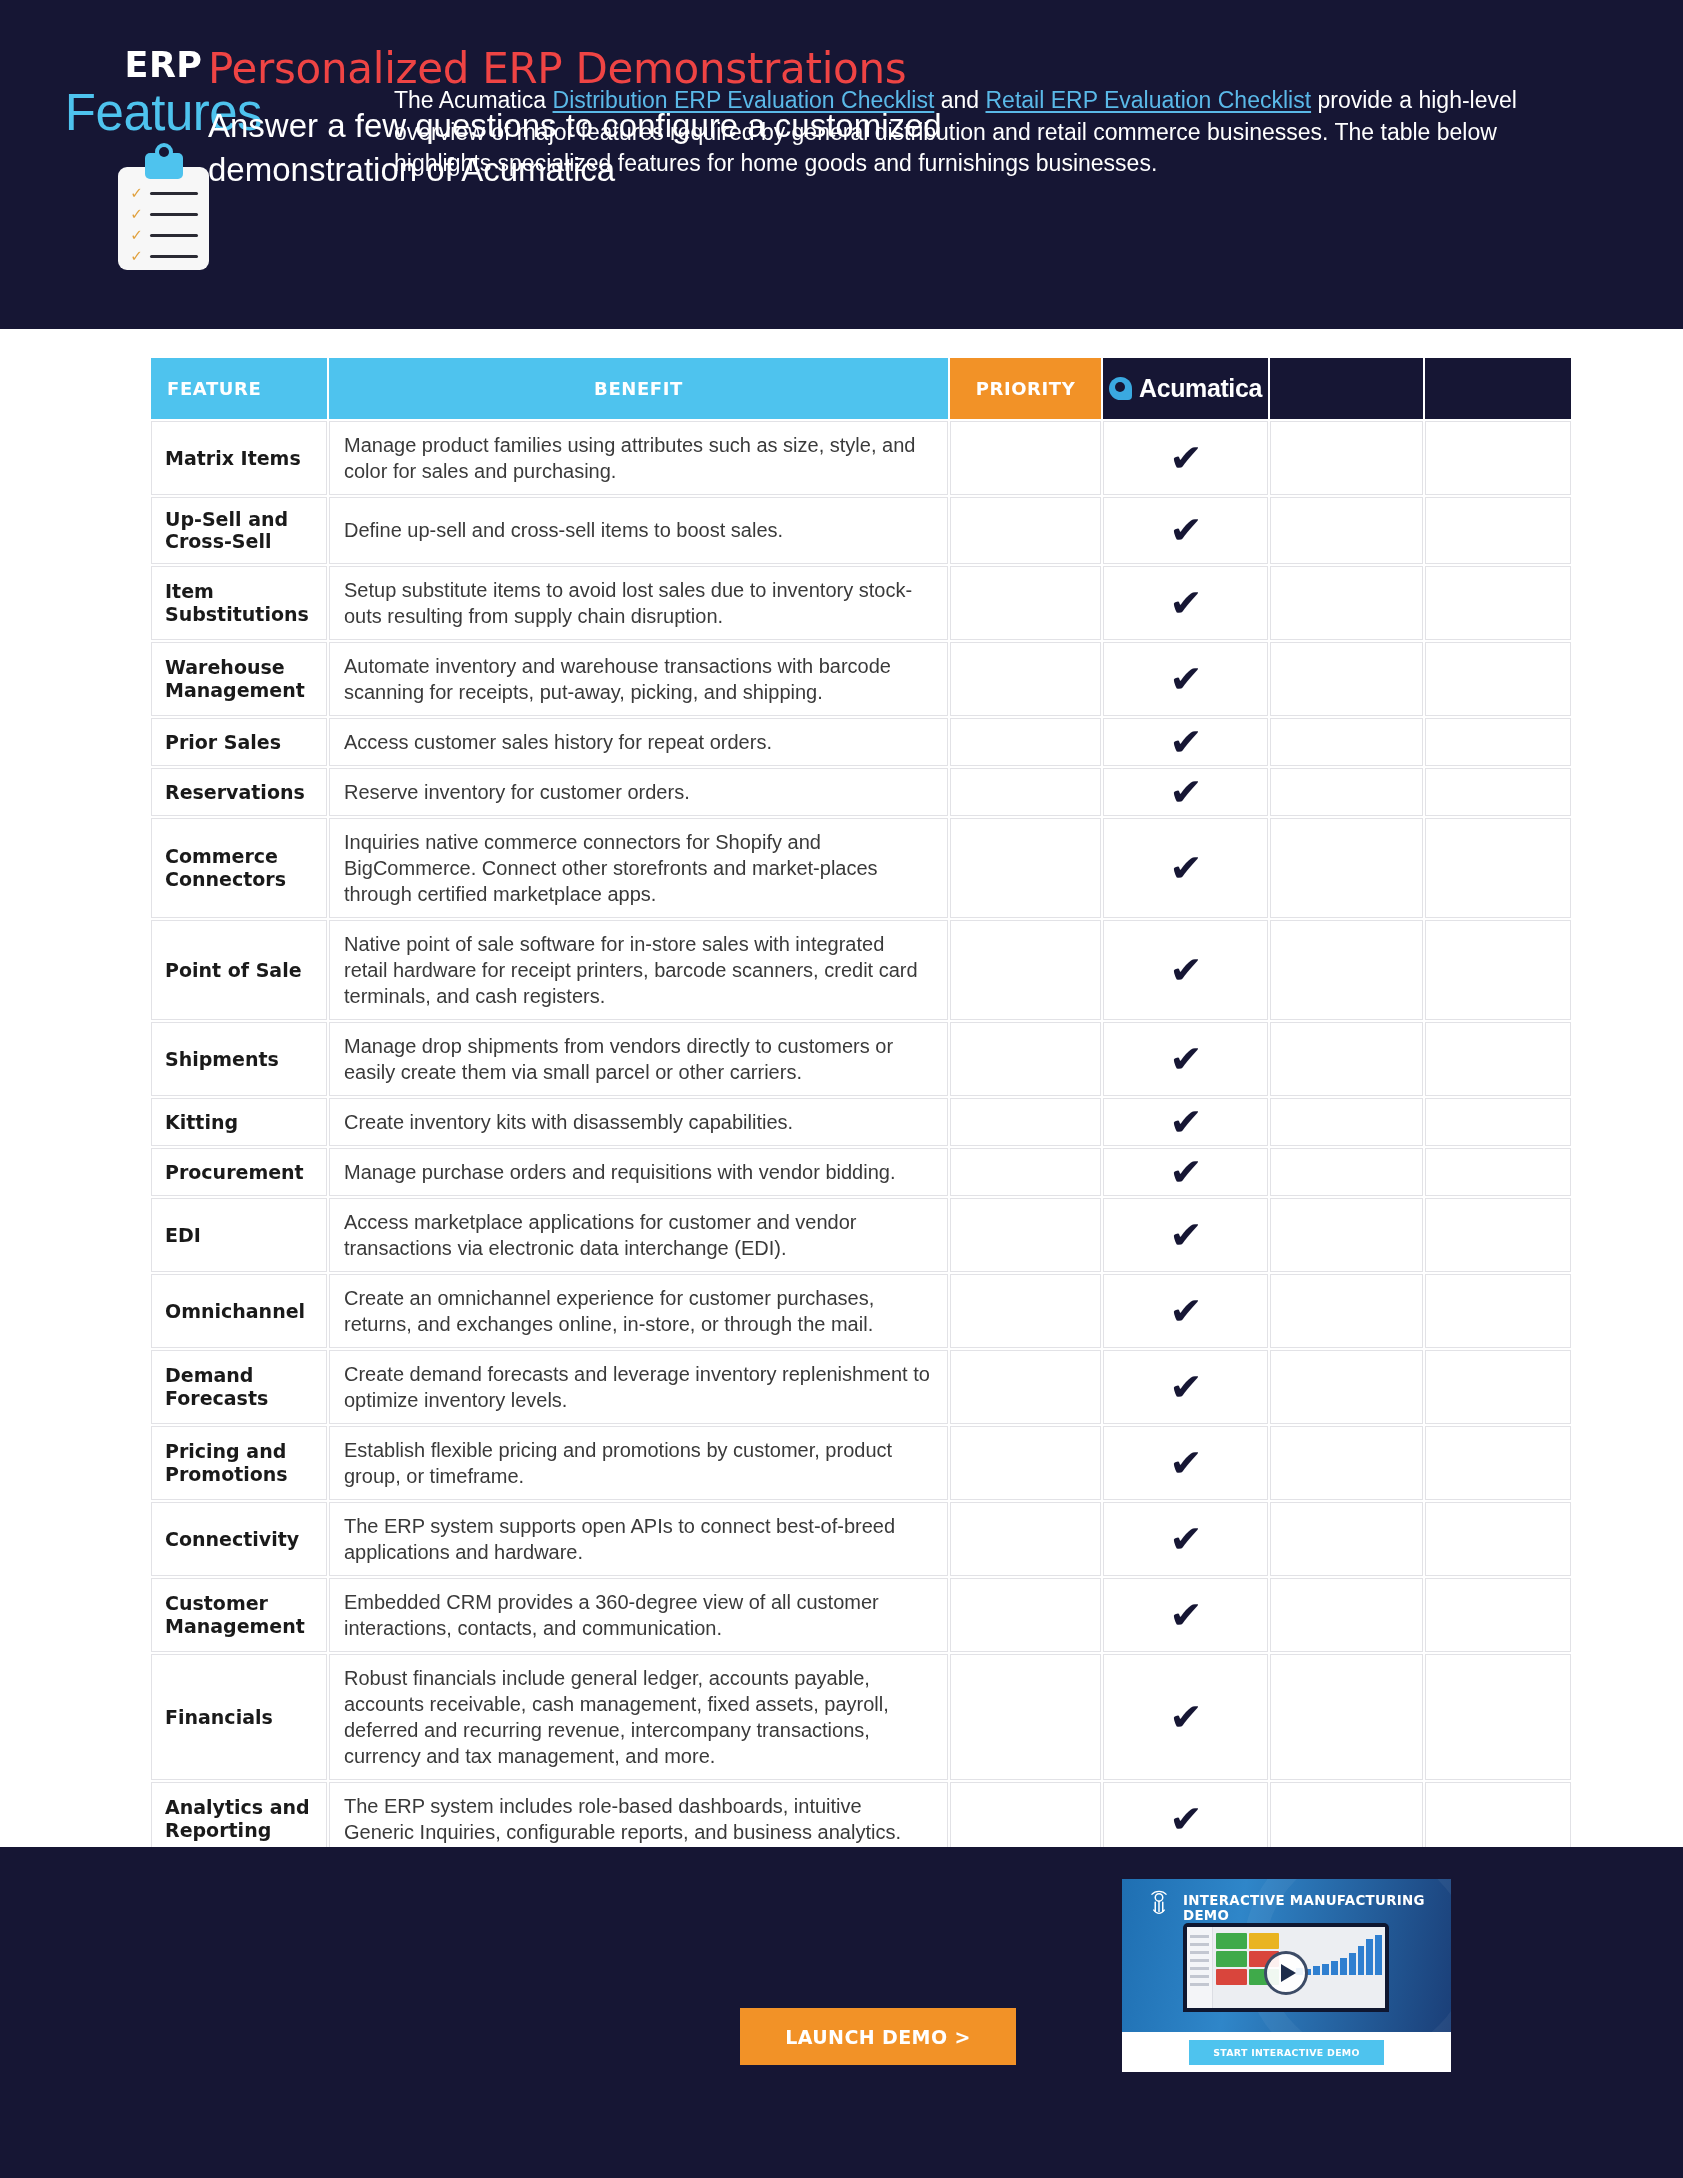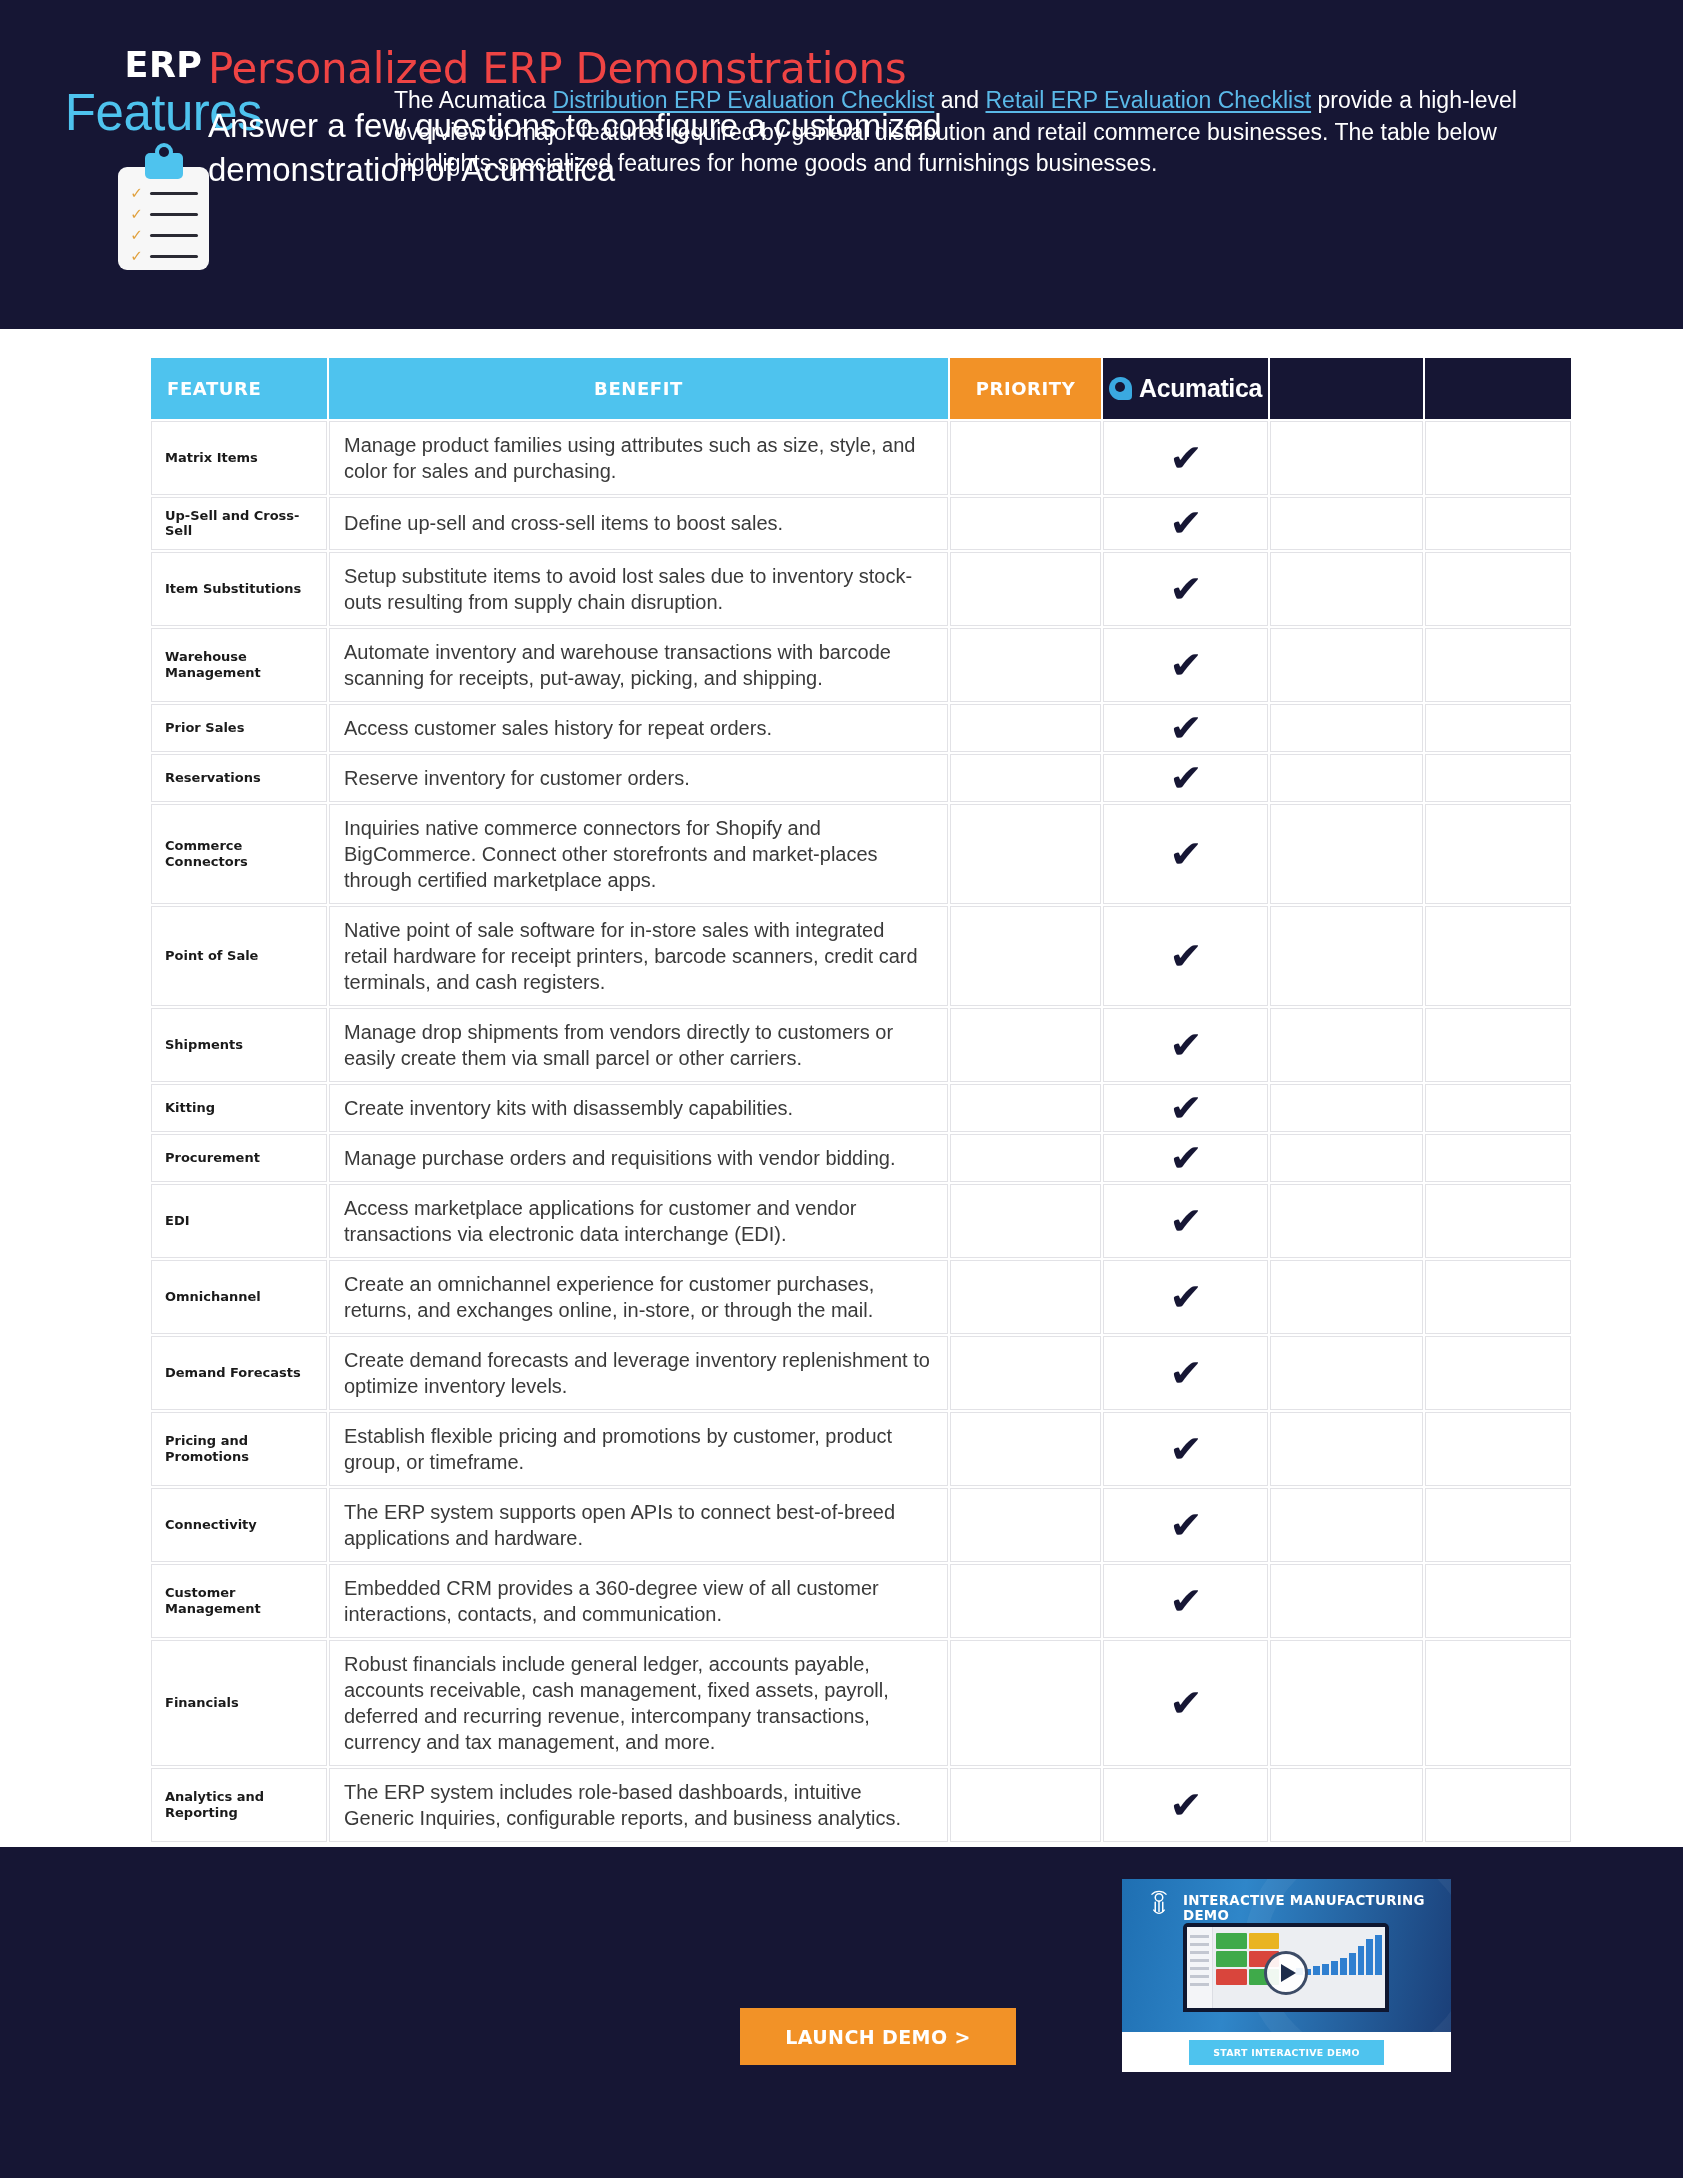--- a/index.html
+++ b/index.html
@@ -207,21 +207,21 @@
   }
 
   tbody td {
     background: #ffffff;
     border: 1px solid #e2e2e6;
     font-family: "Liberation Sans", sans-serif;
   }
   td.feature-cell {
     font-family: "DejaVu Sans", sans-serif;
     font-weight: bold;
-    font-size: 13px;
+    font-size: 19px;
     color: #1a1a1a;
     padding: 10px 8px 10px 13px;
     line-height: 1.18;
   }
   td.benefit-cell {
     font-size: 20px;
     color: #3a3a3a;
     padding: 10px 16px 10px 14px;
     line-height: 1.30;
     margin-left: 44px;

